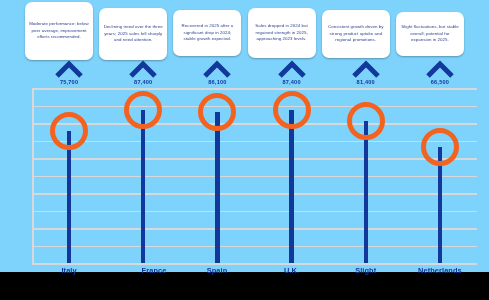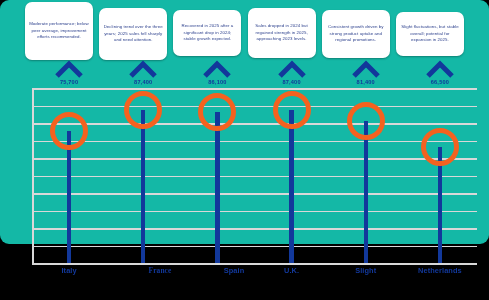--- a/index.html
+++ b/index.html
@@ -8,23 +8,22 @@
     width: 489px;
     height: 300px;
     overflow: hidden;
     background: #000000;
     font-family: "Liberation Sans", sans-serif;
   }
 
   #root {
     position: relative;
     width: 489px;
-    height: 244px;
-    background: #14b8a6;
-    border-radius: 9px;
+    height: 272px;
+    background: #7dd3fc;
   }
 
   
   .cards-row {
     position: absolute;
     left: 0;
     top: 0;
     width: 489px;
     height: 62px;
     display: flex;
@@ -270,20 +269,20 @@
           <div class="marker" style="top: -19px; border-color: rgb(244, 98, 31);"></div>
         </div>
         <div style="position: absolute; left: 407.917px; top: -9px; width: 0px;">
           <div class="value-label" style="top: 0px; color: rgb(18, 56, 155);">66,500</div>
         </div>
       </div>
   </div>
 
   <div class="cat-row" id="cat-row">
       <div class="cat-label" style="left: 27.0833px; color: rgb(18, 56, 155);">Italy</div>
-      <div class="cat-label" style="left: 118px; color: rgb(18, 56, 155); font-family: Liberation Serif, serif;">France</div>
-      <div class="cat-label" style="left: 192px; color: rgb(18, 56, 155);">Spain</div>
+      <div class="cat-label" style="left: 112px; color: rgb(18, 56, 155);">France</div>
+      <div class="cat-label" style="left: 175px; color: rgb(18, 56, 155);">Spain</div>
       <div class="cat-label" style="left: 249.583px; color: rgb(18, 56, 155);">U.K.</div>
       <div class="cat-label" style="left: 323.75px; color: rgb(18, 56, 155);">Slight</div>
       <div class="cat-label" style="left: 397.917px; color: rgb(18, 56, 155);">Netherlands</div>
     </div>
 
 </div>
 
 </body></html>

